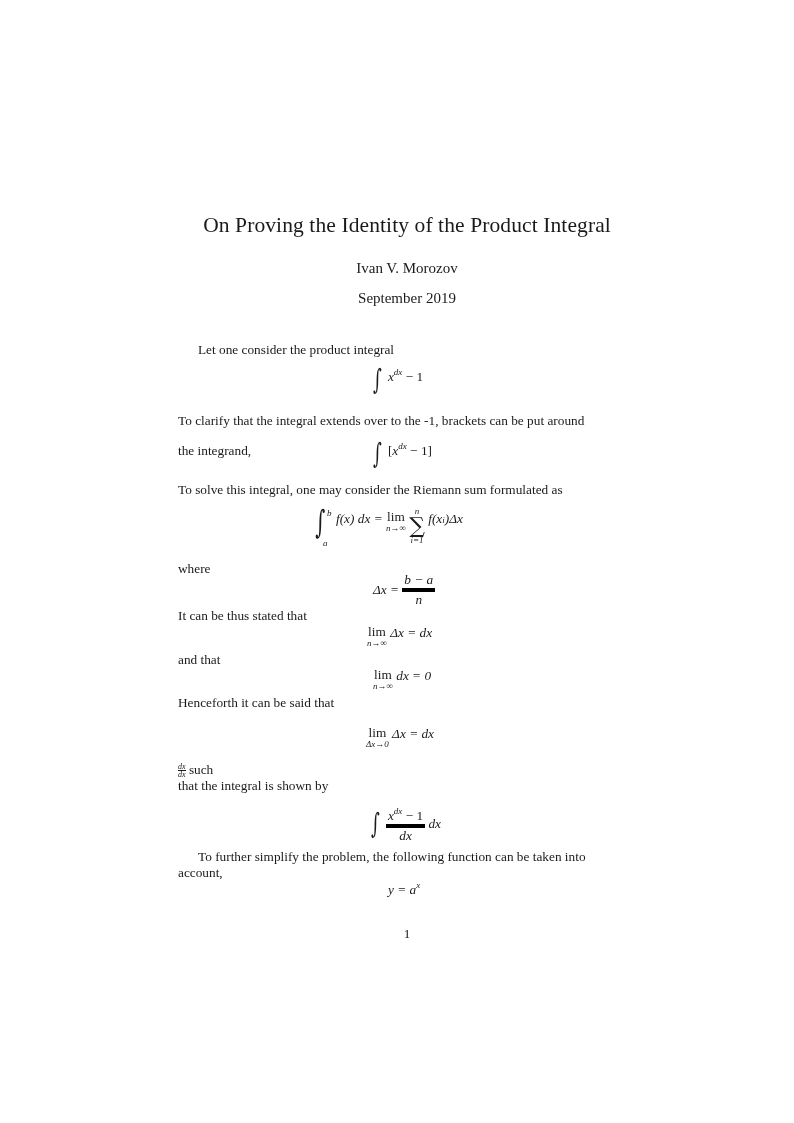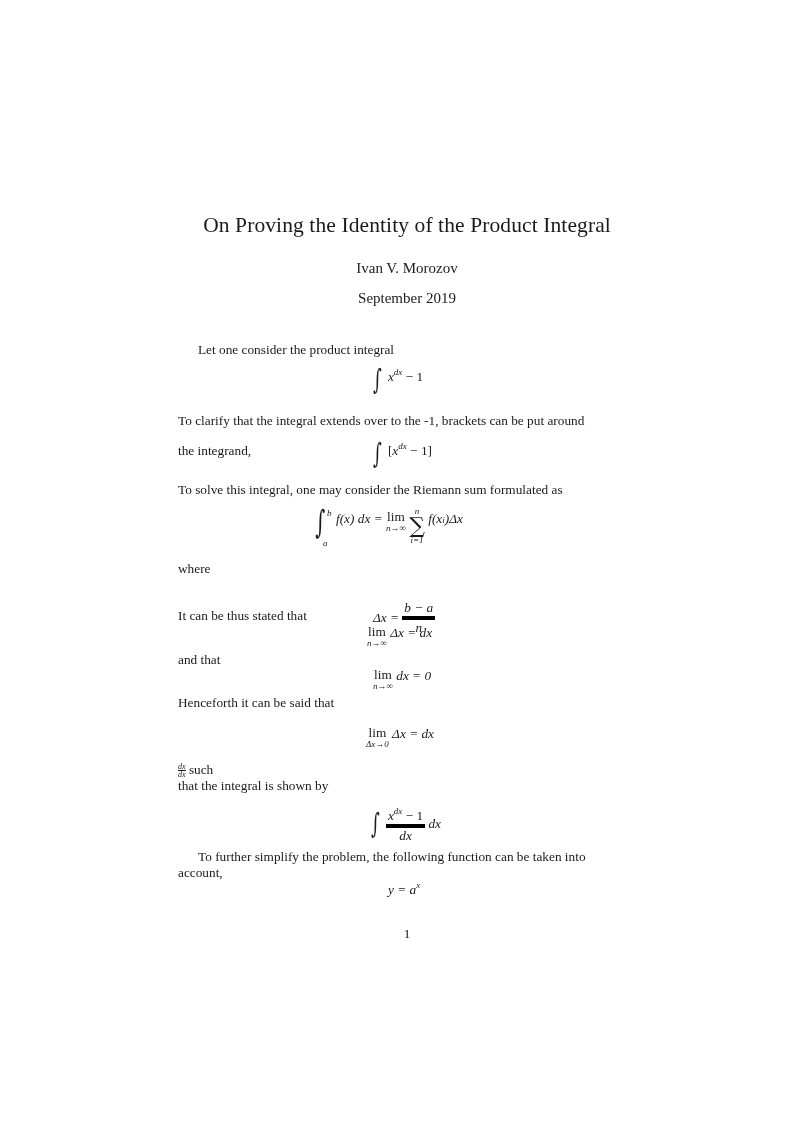--- a/index.html
+++ b/index.html
@@ -62,21 +62,21 @@
     <span class="abs m sub" style="left:15px; top:2px;">b</span>
     <span class="abs m sub" style="left:11px; top:32px;">a</span>
     <span class="m" style="position:relative; left:4px; vertical-align:10px;">f(x) dx =</span>
     <span class="lim" style="position:relative; left:4px; top:4px;"><span class="r">lim</span><span class="under">n→∞</span></span>
     <span class="sum" style="position:relative; left:4px; top:-4px;"><span class="hi m">n</span><span class="sig">∑</span><span class="lo m">i=1</span></span>
     <span class="m" style="position:relative; left:4px; vertical-align:10px;"><span>f(x</span><span class="sub">i</span><span>)Δx</span></span>
   </div>
 
   <div class="abs txt" style="top:561px;">where</div>
 
-  <div class="abs eq m" style="left:373px; top:572px;margin-top:28px;">
+  <div class="abs eq m" style="left:373px; top:572px;">
     <span style="vertical-align:middle;">Δx =</span>
     <span class="frac"><span class="num">b − a</span><span class="den">n</span></span>
   </div>
 
   <div class="abs txt" style="top:608px;">It can be thus stated that</div>
 
   <div class="abs eq" style="left:367px; top:625px;">
     <span class="lim"><span>lim</span><span class="under">n→∞</span></span>
     <span class="m">Δx = dx</span>
   </div>

